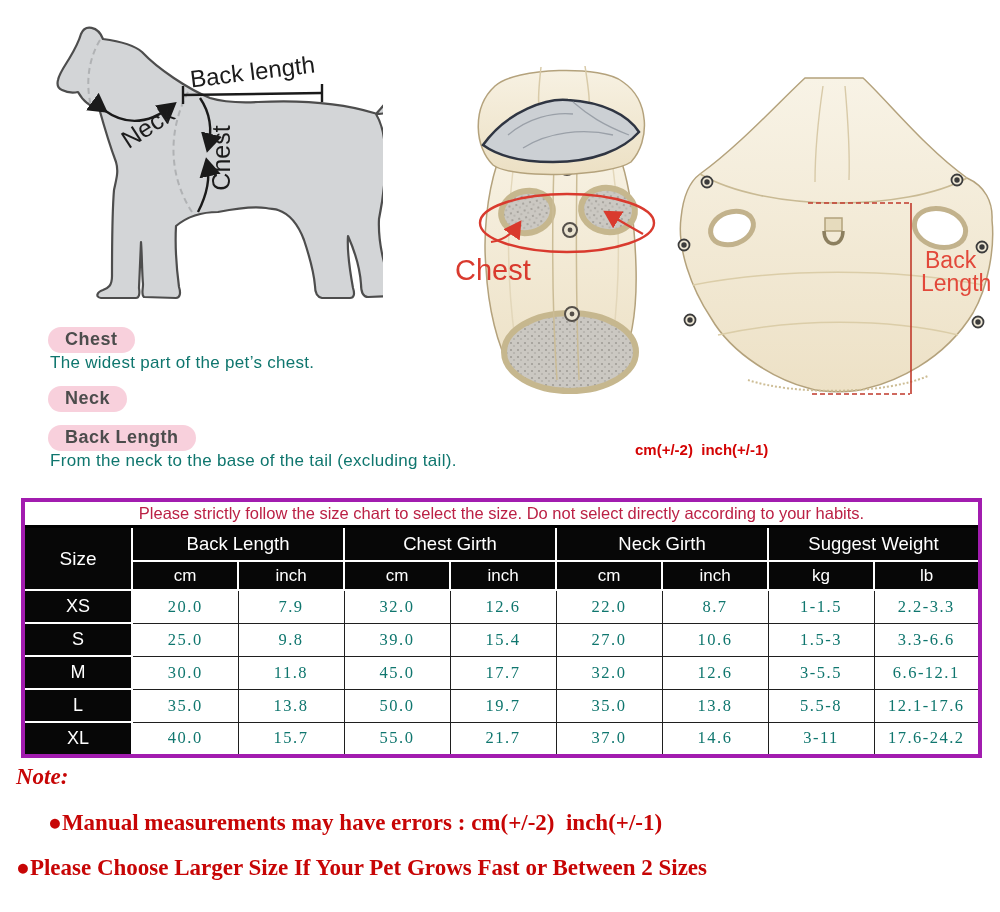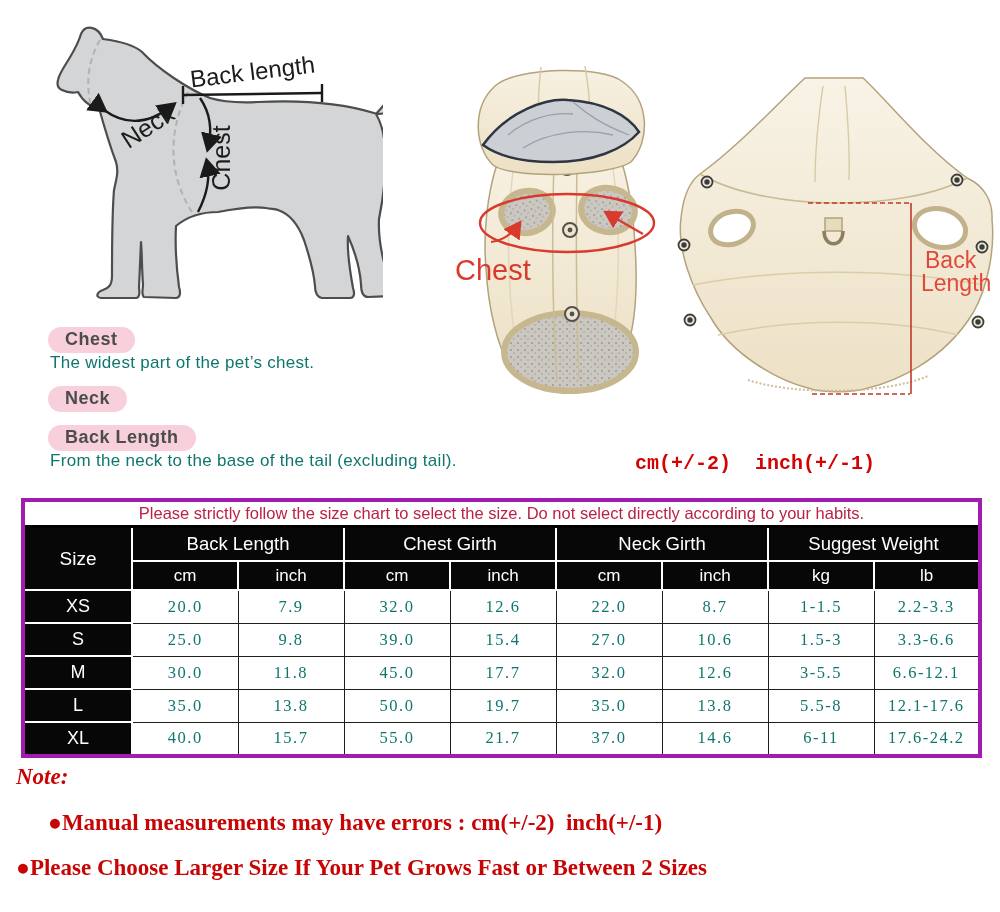--- a/index.html
+++ b/index.html
@@ -8,22 +8,22 @@
   svg text{font-family:"Liberation Sans",sans-serif;}
 
   
   #definitions{position:absolute;left:48px;top:327px;width:470px;}
   .def-item{margin-bottom:13px;}
   .pill{display:inline-block;background:#f8d0dc;border-radius:13px;padding:2px 17px 3px 17px;
         color:#4c4c4c;font-size:18px;font-weight:bold;letter-spacing:.5px;}
   .def-desc{margin-left:2px;color:#0f766e;font-size:17px;letter-spacing:.3px;}
 
   
-  #tolerance{position:absolute;left:635px;top:452px;color:#d40404;font-family:Liberation Mono, monospace;
-             font-weight:bold;font-size:20px;white-space:pre;}
+  #tolerance{position:absolute;left:635px;top:441px;color:#d40404;font-family:Liberation Sans, sans-serif;
+             font-weight:bold;font-size:15px;white-space:pre;}
 
   
   #size-table{position:absolute;left:21px;top:498px;width:957px;border-collapse:collapse;
               table-layout:fixed;border:4px solid #a21caf;}
   #size-table td{text-align:center;vertical-align:middle;padding:0;}
   .warn-cell{background:#fff;color:#bb2145;font-size:16.5px;height:23px;border-bottom:3px solid #000;}
   .dark{background:#070707;color:#fff;border:2px solid #fff;}
   .corner-cell{font-size:19px;}
   .group-cell{font-size:18.5px;height:32px;}
   .sub-cell{font-size:17px;height:27px;}
@@ -287,21 +287,21 @@
       <td class="val-cell">12.1-17.6</td>
     </tr>
     <tr>
       <td class="dark size-cell">XL</td>
       <td class="val-cell">40.0</td>
       <td class="val-cell">15.7</td>
       <td class="val-cell">55.0</td>
       <td class="val-cell">21.7</td>
       <td class="val-cell">37.0</td>
       <td class="val-cell">14.6</td>
-      <td class="val-cell">6-11</td>
+      <td class="val-cell">3-11</td>
       <td class="val-cell">17.6-24.2</td>
     </tr>
   </tbody>
     </table>
 
   <div id="note-title" class="red-note">Note:</div>
   <div id="note-1" class="red-note">●Manual measurements may have errors : cm(+/-2)  inch(+/-1)</div>
   <div id="note-2" class="red-note">●Please Choose Larger Size If Your Pet Grows Fast or Between 2 Sizes</div>
 
 </div>

